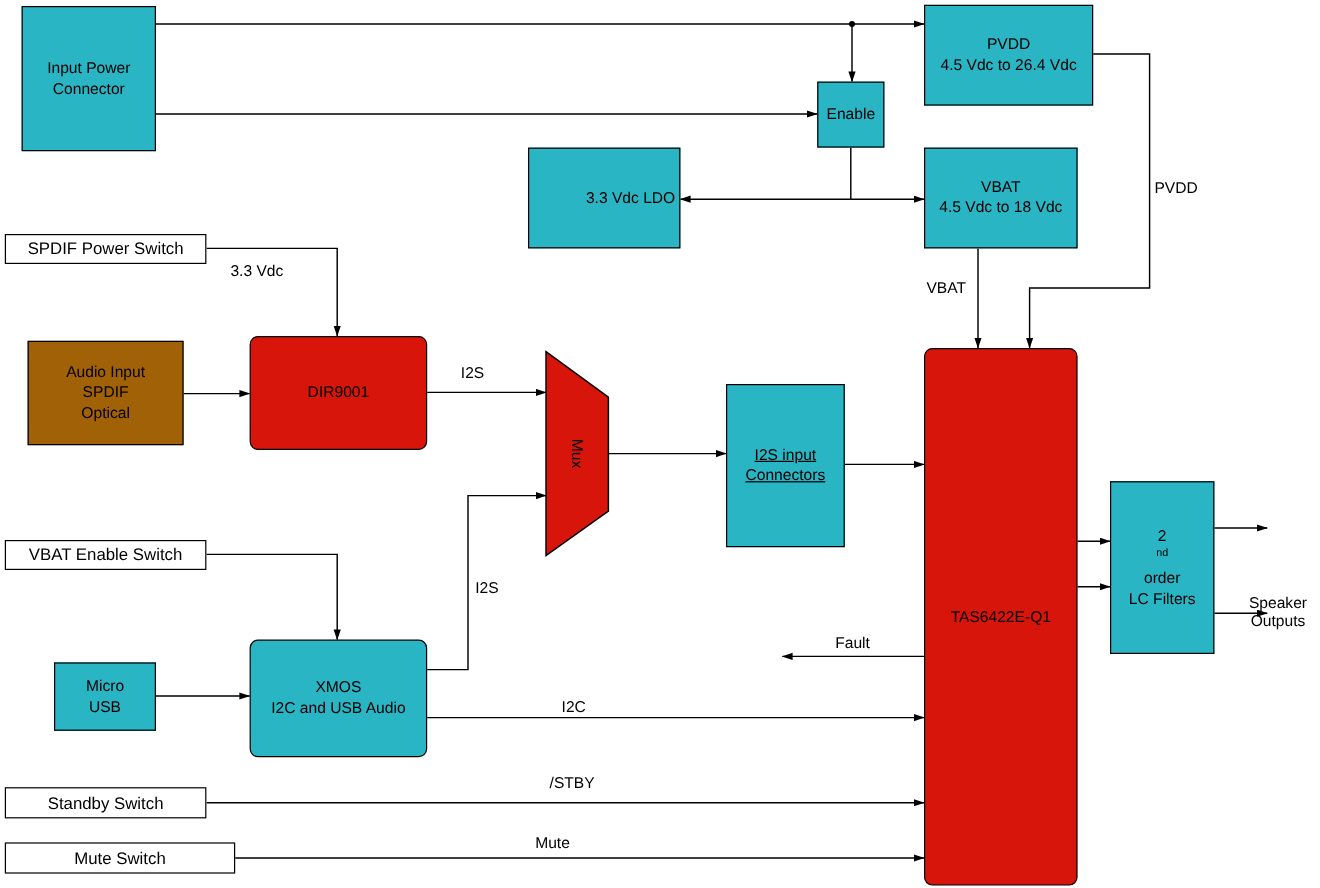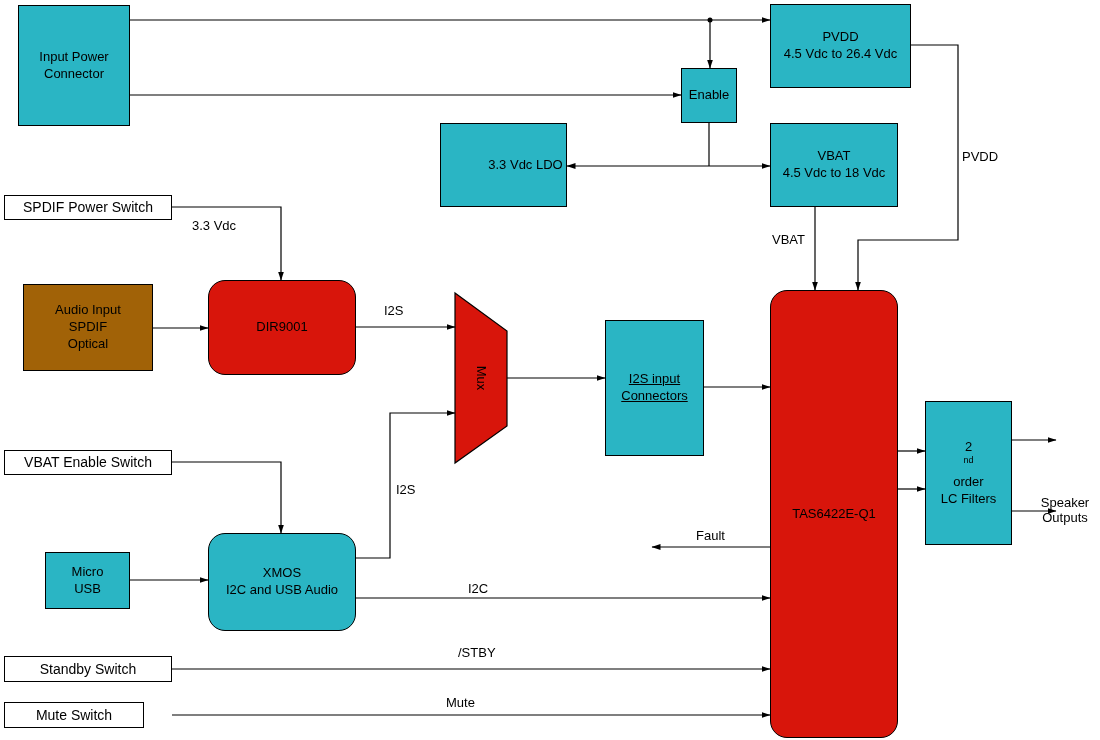--- a/index.html
+++ b/index.html
@@ -18,21 +18,21 @@
   .box {
     position: absolute;
     border: 1px solid #000;
     display: flex;
     flex-direction: column;
     align-items: center;
     justify-content: center;
     text-align: center;
     line-height: 1.3;
   }
-  .rounded { border-radius: 17px; }
+  .rounded { border-radius: 7px; }
   .switch { background: #ffffff; border: 1.5px solid #000; font-size: 14px; }
   .box span { display: block; }
   .wlabel { position: absolute; white-space: nowrap; font-size: 13px; }
   .mux-label {
     position: absolute;
     left: 481px; top: 378px;
     transform: translate(-50%, -50%) rotate(90deg);
     font-size: 13px;
   }
   .speaker-label { text-align: center; }
@@ -143,21 +143,21 @@
   </div>
 
   <div class="box switch" style="left:4px; top:450px; width:168px; height:25px;">
     <span>VBAT Enable Switch</span>
   </div>
 
   <div class="box switch" style="left:4px; top:656px; width:168px; height:26px;">
     <span>Standby Switch</span>
   </div>
 
-  <div class="box switch" style="left:4px; top:702px; width:140px; height:26px;">
+  <div class="box switch" style="left:4px; top:702px; width:192px; height:26px;">
     <span>Mute Switch</span>
   </div>
 
   <div class="wlabel" style="left:192px; top:218px;">3.3 Vdc</div>
   <div class="wlabel" style="left:384px; top:303px;">I2S</div>
   <div class="wlabel" style="left:962px; top:149px;">PVDD</div>
   <div class="wlabel" style="left:772px; top:232px;">VBAT</div>
   <div class="wlabel" style="left:396px; top:482px;">I2S</div>
   <div class="wlabel" style="left:468px; top:581px;">I2C</div>
   <div class="wlabel" style="left:696px; top:528px;">Fault</div>

